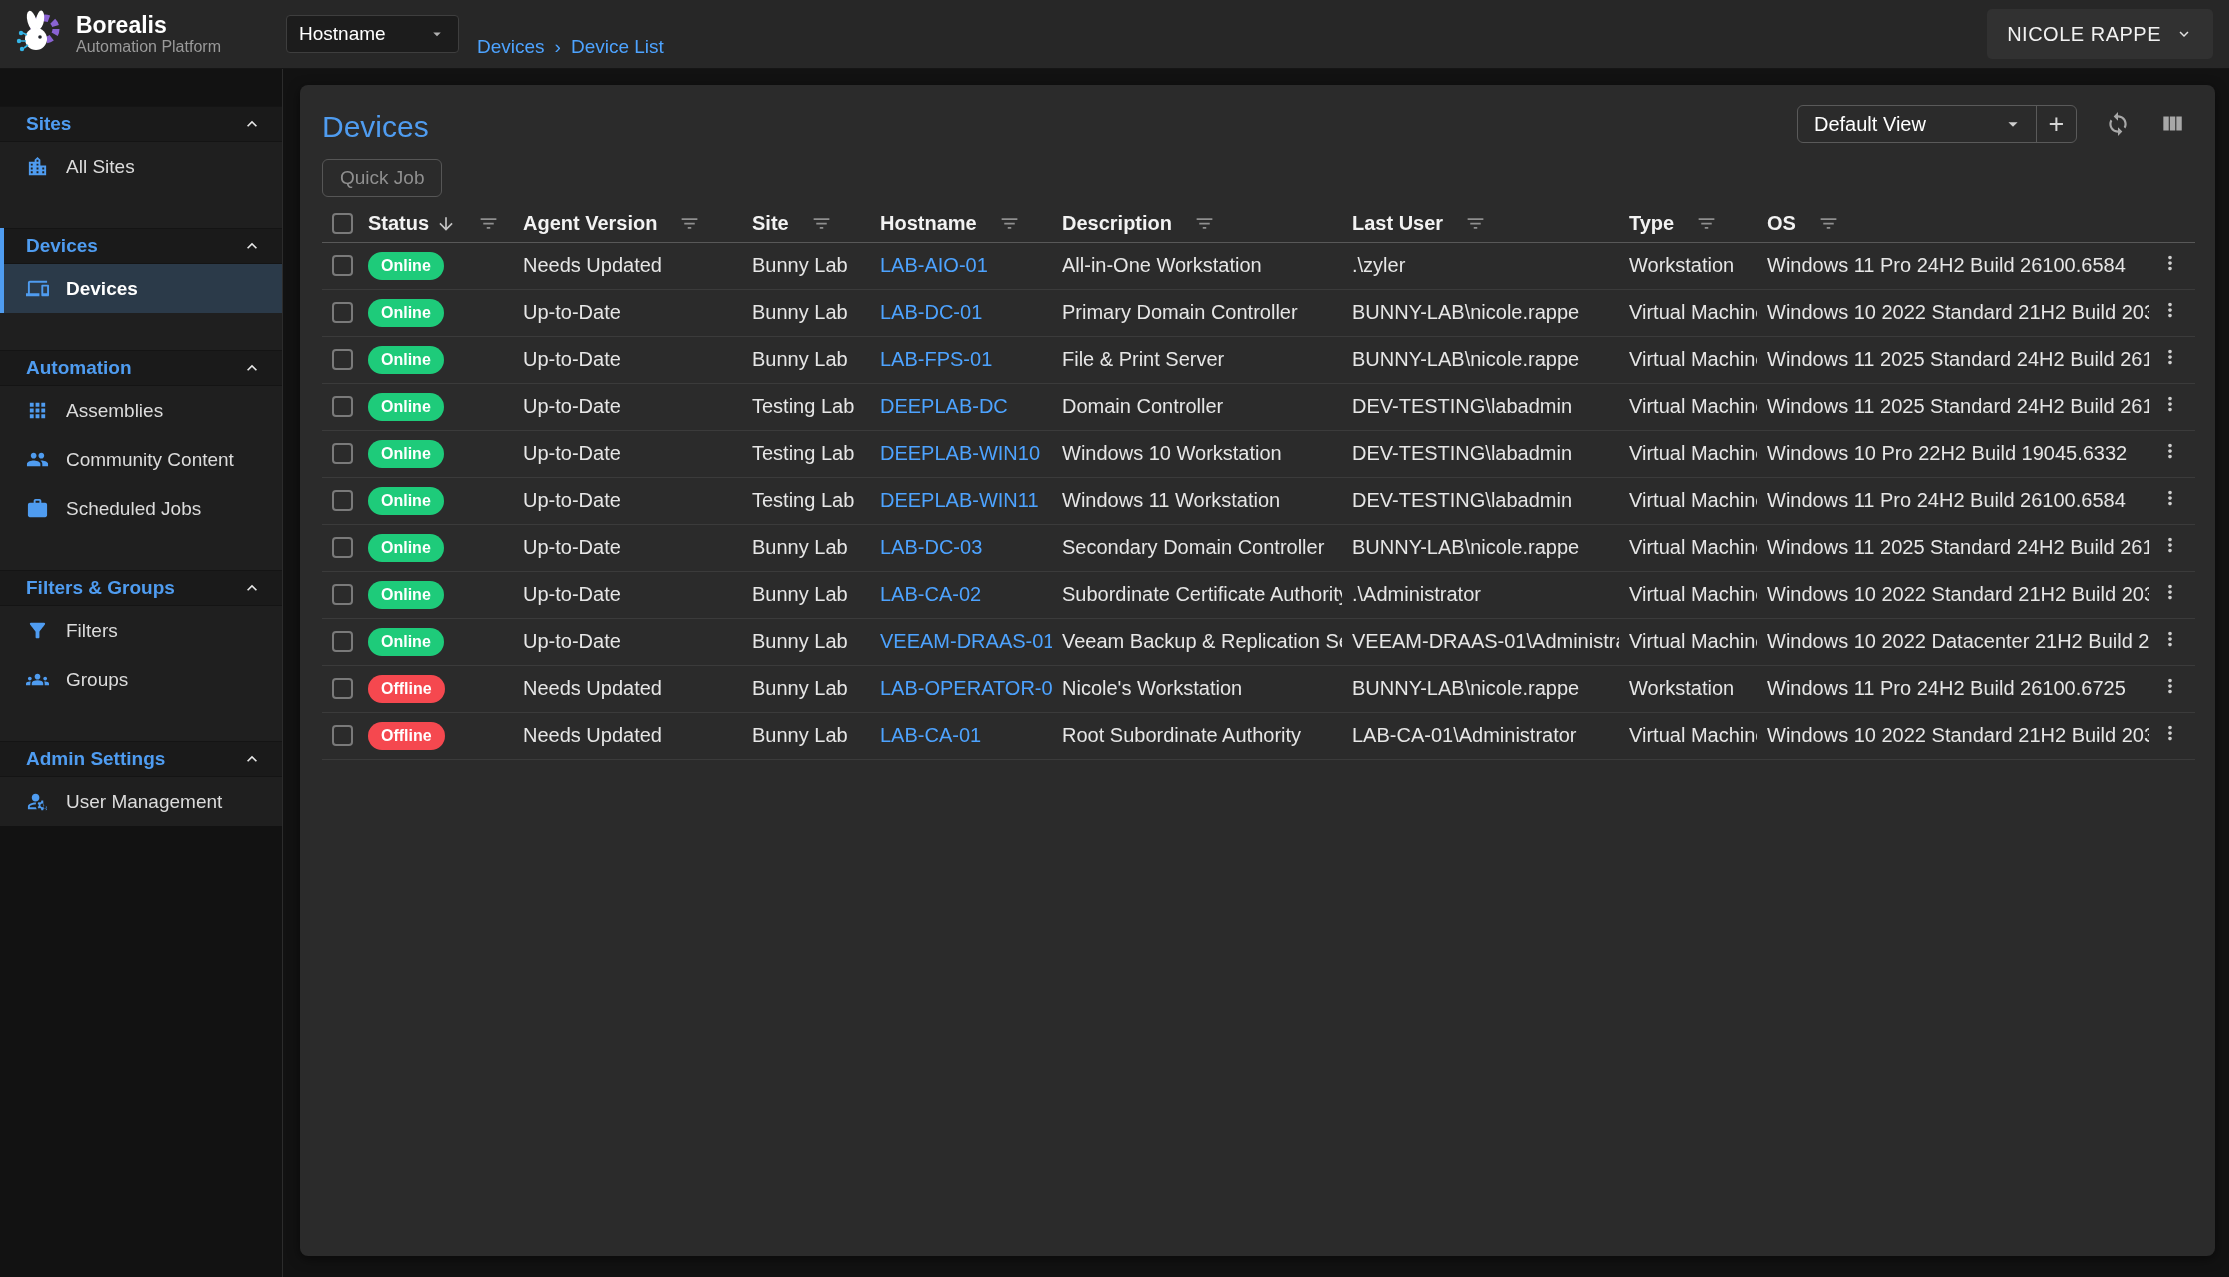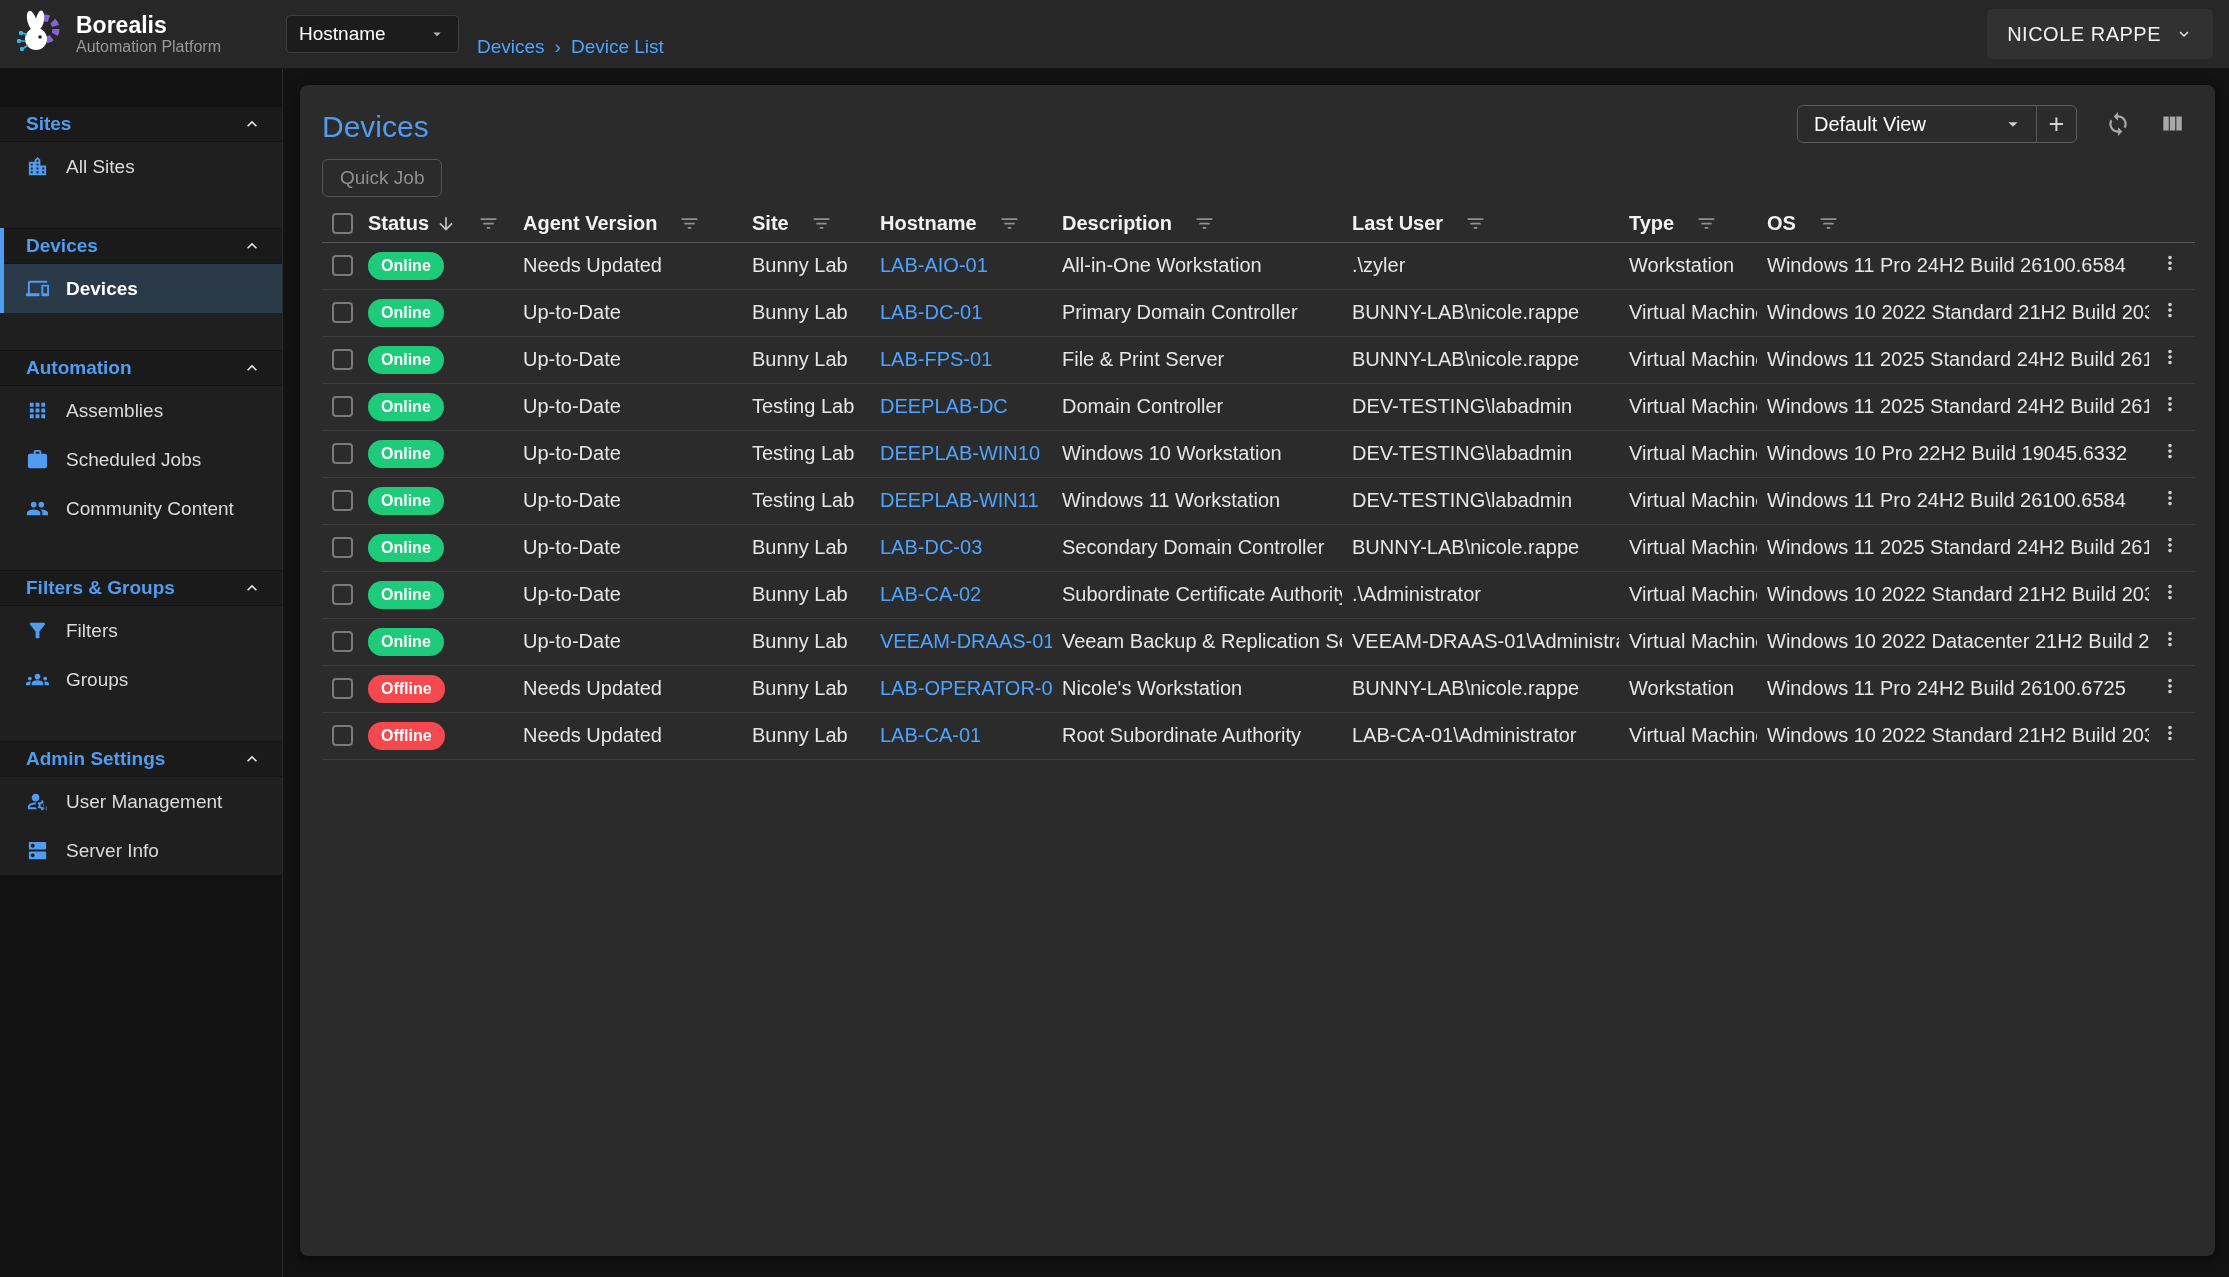--- a/index.html
+++ b/index.html
@@ -185,32 +185,32 @@
               <span class="nav-icon icon">
                 <svg viewBox="0 0 24 24">
                   <path d="M4 8h4V4H4v4zm6 12h4v-4h-4v4zm-6 0h4v-4H4v4zm0-6h4v-4H4v4zm6 0h4v-4h-4v4zm6-10v4h4V4h-4zm-6 4h4V4h-4v4zm6 6h4v-4h-4v4zm0 6h4v-4h-4v4z" fill="currentColor"></path>
                 </svg>
               </span>
               <span>Assemblies</span>
             </div>
             <div class="nav-item">
               <span class="nav-icon icon">
                 <svg viewBox="0 0 24 24">
+                  <path d="M16 11c1.66 0 2.99-1.34 2.99-3S17.66 5 16 5c-1.66 0-3 1.34-3 3s1.34 3 3 3zm-8 0c1.66 0 2.99-1.34 2.99-3S9.66 5 8 5C6.34 5 5 6.34 5 8s1.34 3 3 3zm0 2c-2.33 0-7 1.17-7 3.5V19h14v-2.5c0-2.33-4.67-3.5-7-3.5zm8 0c-.29 0-.62.02-.97.05 1.16.84 1.97 1.97 1.97 3.45V19h6v-2.5c0-2.33-4.67-3.5-7-3.5z" fill="currentColor"></path>
+                </svg>
+              </span>
+              <span>Community Content</span>
+            </div>
+            <div class="nav-item">
+              <span class="nav-icon icon">
+                <svg viewBox="0 0 24 24">
                   <path d="M20 6h-4V4c0-1.11-.89-2-2-2h-4c-1.11 0-2 .89-2 2v2H4c-1.11 0-1.99.89-1.99 2L2 19c0 1.11.89 2 2 2h16c1.11 0 2-.89 2-2V8c0-1.11-.89-2-2-2zm-6 0h-4V4h4v2z" fill="currentColor"></path>
                 </svg>
               </span>
               <span>Scheduled Jobs</span>
-            </div>
-            <div class="nav-item">
-              <span class="nav-icon icon">
-                <svg viewBox="0 0 24 24">
-                  <path d="M16 11c1.66 0 2.99-1.34 2.99-3S17.66 5 16 5c-1.66 0-3 1.34-3 3s1.34 3 3 3zm-8 0c1.66 0 2.99-1.34 2.99-3S9.66 5 8 5C6.34 5 5 6.34 5 8s1.34 3 3 3zm0 2c-2.33 0-7 1.17-7 3.5V19h14v-2.5c0-2.33-4.67-3.5-7-3.5zm8 0c-.29 0-.62.02-.97.05 1.16.84 1.97 1.97 1.97 3.45V19h6v-2.5c0-2.33-4.67-3.5-7-3.5z" fill="currentColor"></path>
-                </svg>
-              </span>
-              <span>Community Content</span>
             </div>
           </div>
           <div class="section">
             <div class="nav-header">
               <span>Filters &amp; Groups</span>
               <span class="chev icon">
                 <svg viewBox="0 0 24 24">
                   <path d="M7.41 15.41 12 10.83l4.59 4.58L18 14l-6-6-6 6z" fill="currentColor"></path>
                 </svg>
               </span>
@@ -241,28 +241,20 @@
                 </svg>
               </span>
             </div>
             <div class="nav-item">
               <span class="nav-icon icon">
                 <svg viewBox="0 0 24 24">
                   <path d="M4 18v-.65c0-.34.16-.66.41-.81C6.1 15.53 8.03 15 10 15c.03 0 .05 0 .08.01.1-.7.3-1.37.59-1.98-.22-.02-.44-.03-.67-.03-2.42 0-4.68.67-6.61 1.82-.88.52-1.39 1.5-1.39 2.53V20h9.26c-.42-.6-.75-1.28-.97-2H4zm6-6c2.21 0 4-1.79 4-4s-1.79-4-4-4-4 1.79-4 4 1.79 4 4 4zm10.75 10c0-.22-.03-.42-.06-.63l1.14-1.01-1-1.73-1.45.49c-.32-.27-.68-.48-1.08-.63L18 11h-2l-.3 1.49c-.4.15-.76.36-1.08.63l-1.45-.49-1 1.73 1.14 1.01c-.03.21-.06.41-.06.63s.03.42.06.63l-1.14 1.01 1 1.73 1.45-.49c.32.27.68.48 1.08.63L16 21h2l.3-1.49c.4-.15.76-.36 1.08-.63l1.45.49 1-1.73-1.14-1.01c.03-.21.06-.41.06-.63zM17 18c-1.1 0-2-.9-2-2s.9-2 2-2 2 .9 2 2-.9 2-2 2z" fill="currentColor"></path>
                 </svg>
               </span>
               <span>User Management</span>
-            </div>
-            <div class="nav-item">
-              <span class="nav-icon icon">
-                <svg viewBox="0 0 24 24">
-                  <path d="M20 13H4c-.55 0-1 .45-1 1v6c0 .55.45 1 1 1h16c.55 0 1-.45 1-1v-6c0-.55-.45-1-1-1zM7 19c-1.1 0-2-.9-2-2s.9-2 2-2 2 .9 2 2-.9 2-2 2zM20 3H4c-.55 0-1 .45-1 1v6c0 .55.45 1 1 1h16c.55 0 1-.45 1-1V4c0-.55-.45-1-1-1zM7 9c-1.1 0-2-.9-2-2s.9-2 2-2 2 .9 2 2-.9 2-2 2z" fill="currentColor"></path>
-                </svg>
-              </span>
-              <span>Server Info</span>
             </div>
           </div>
         </div>
     </div>
 
     <div class="main">
       <div class="panel">
         <div class="panel-title">Devices</div>
         <button class="quickjob-btn">Quick Job</button>
 

